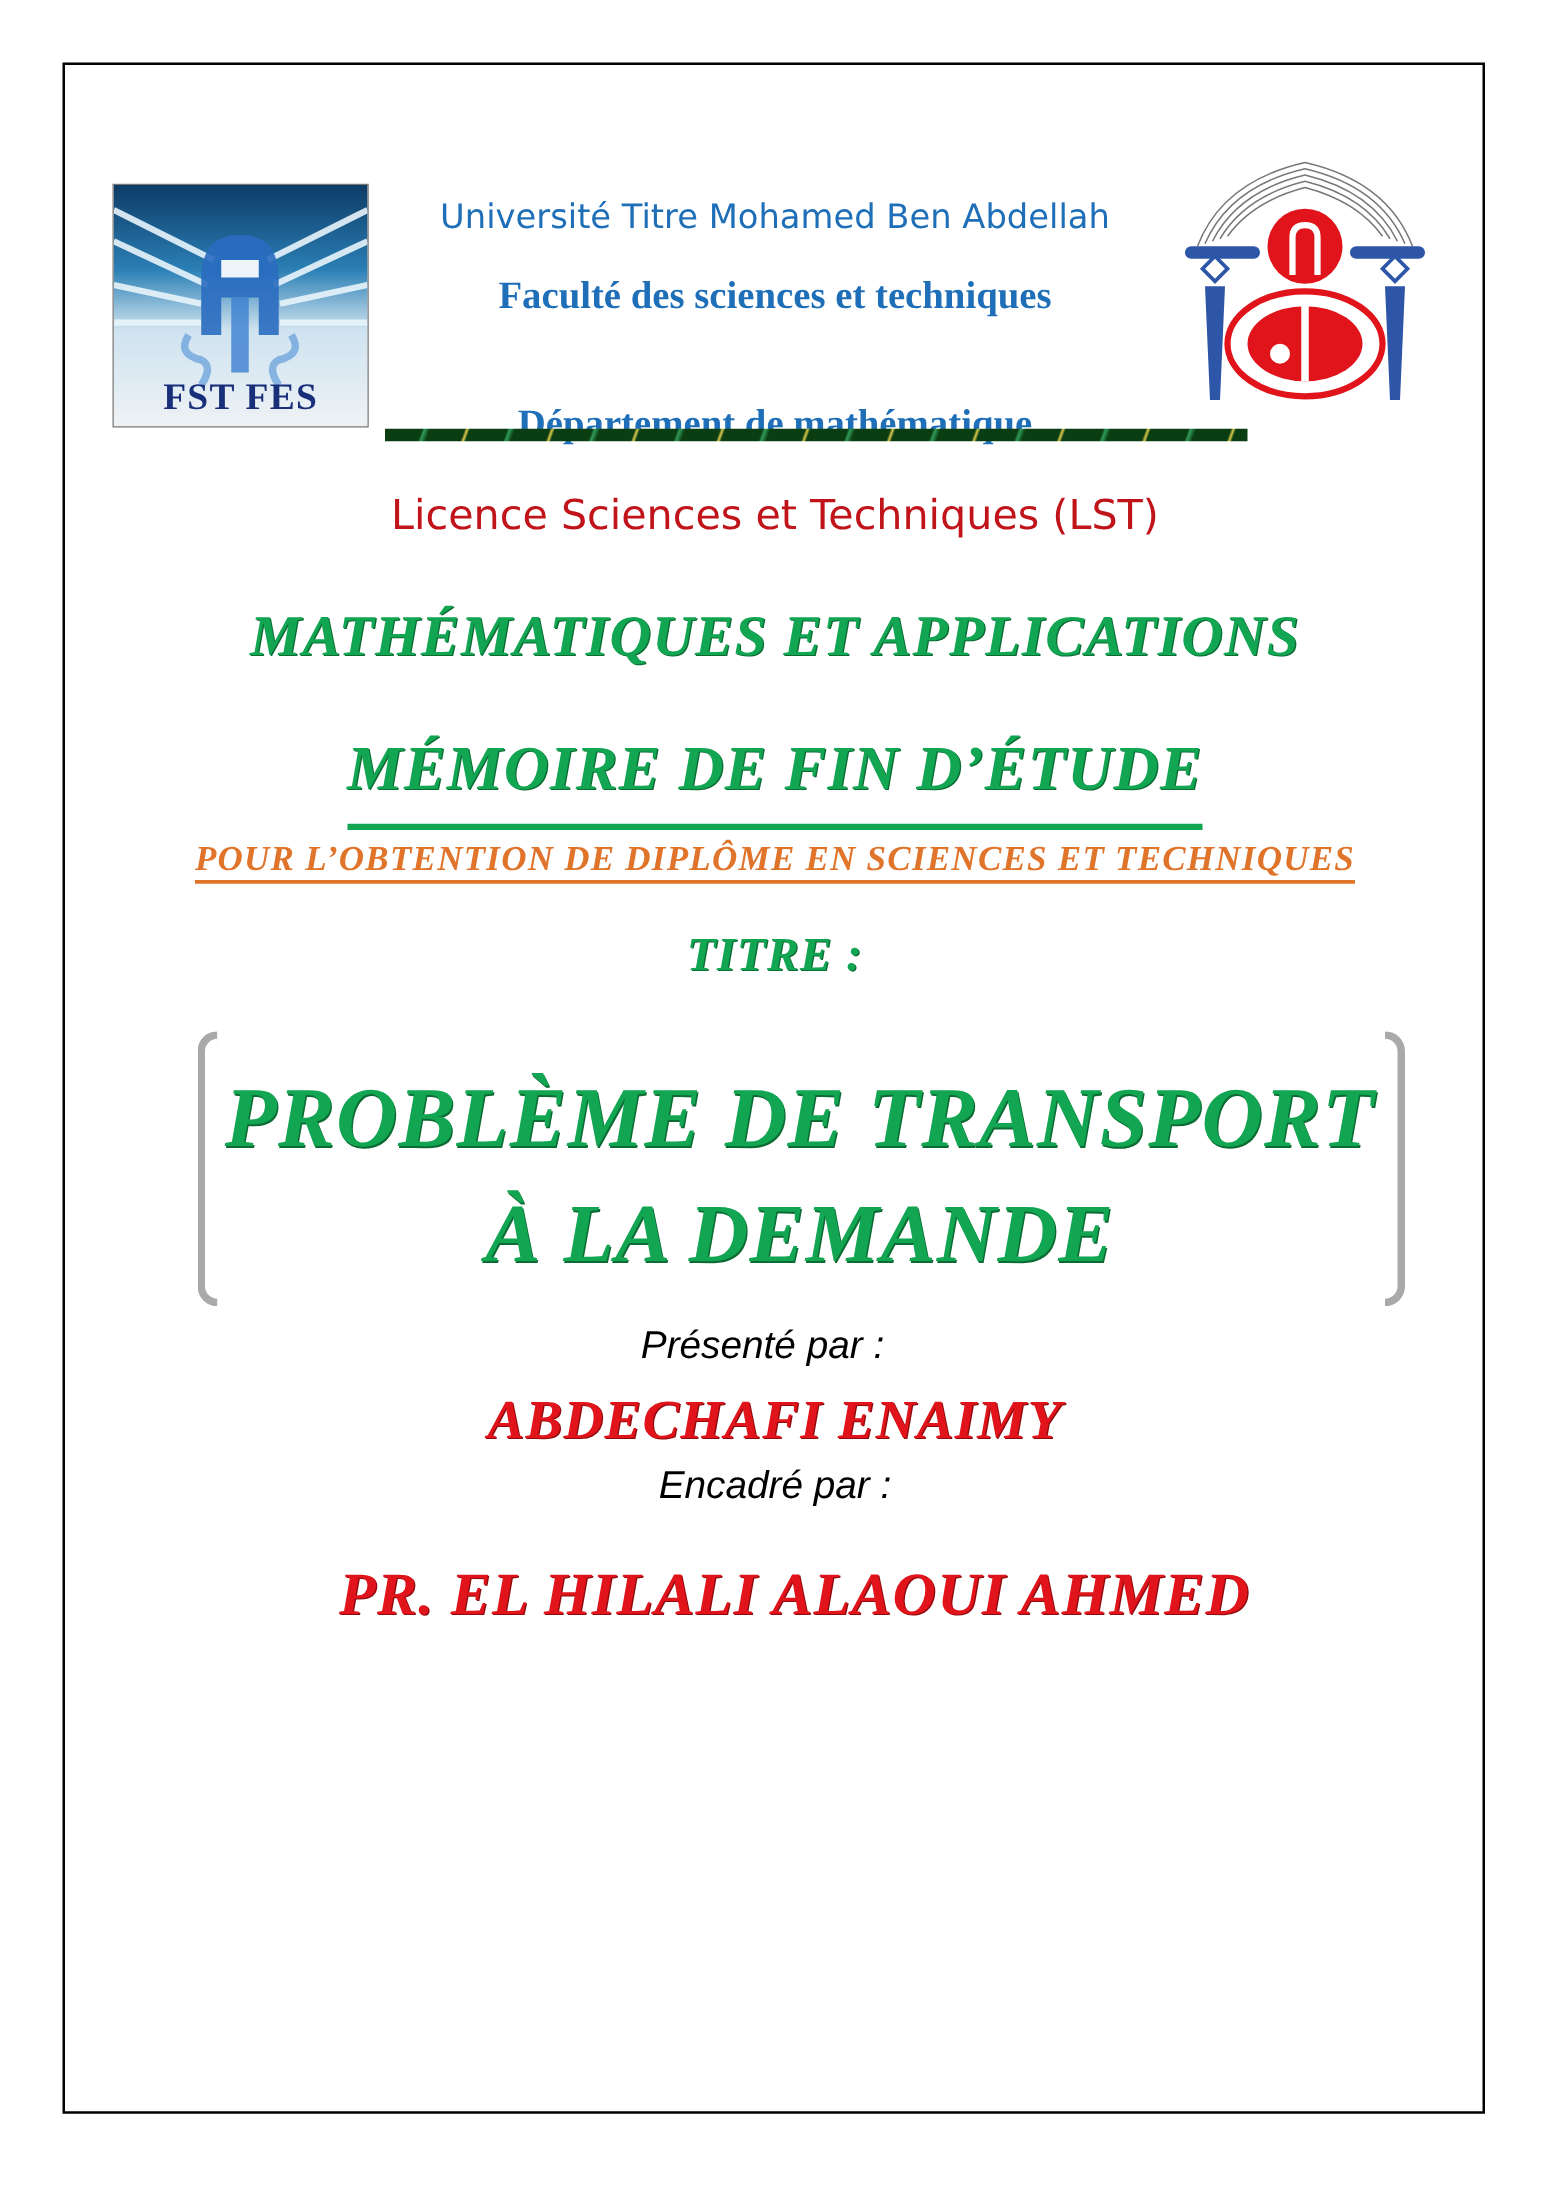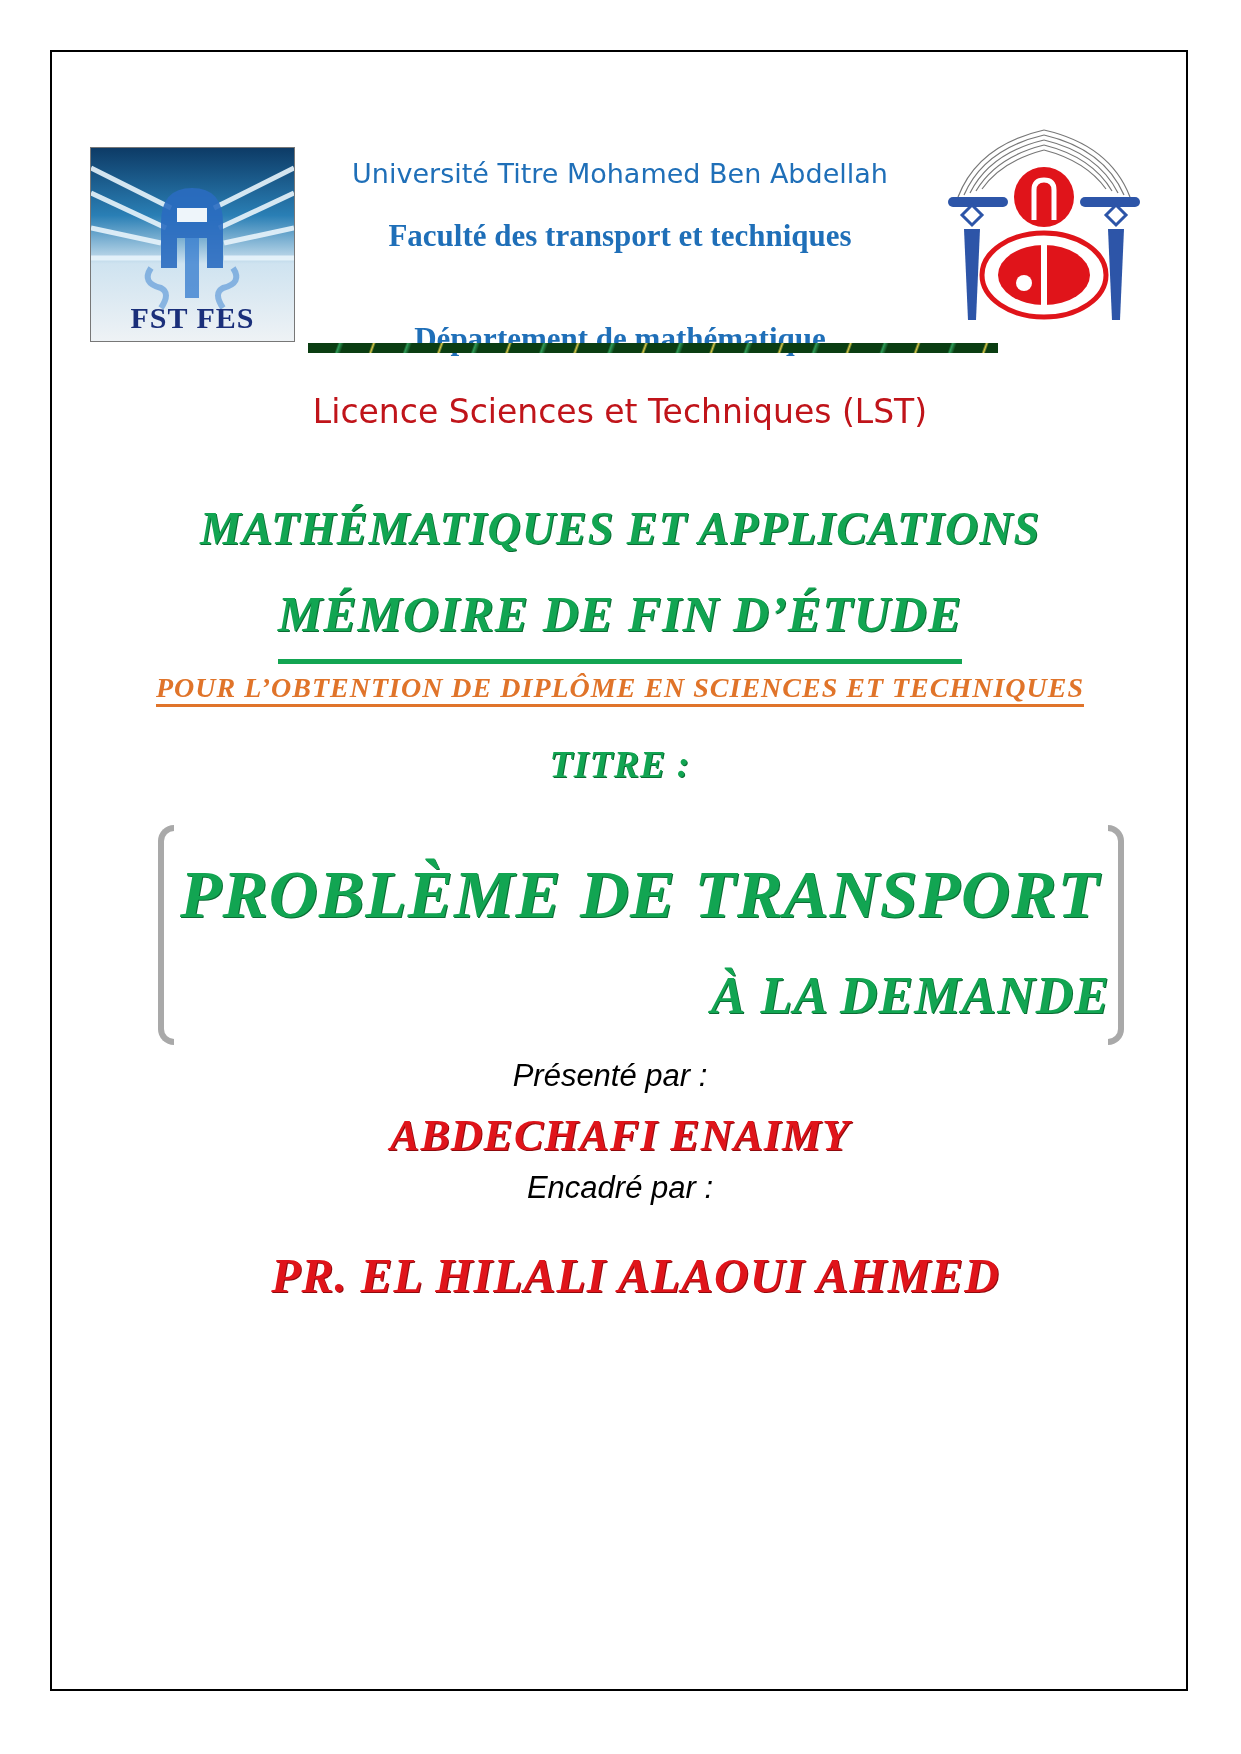--- a/index.html
+++ b/index.html
@@ -20,31 +20,31 @@
 
   .green-band { position:absolute; left:308px; top:343px; width:690px; height:10px;
     background: repeating-linear-gradient(110deg,#0a3d12 0px,#0a3d12 28px,#2f9a57 30px,#0a3d12 34px,#0a3d12 60px,#d8c84a 62px,#0a3d12 64px); }
 
   .licence { position:absolute; left:200px; top:392px; width:840px; text-align:center; font-family:"DejaVu Sans", sans-serif; font-size:33px; color:#c0141a; }
 
   .deco { font-family:"Liberation Serif", serif; font-style:italic; font-weight:bold; text-transform:uppercase; letter-spacing:1px; }
   .green-deco { color:#12a552; text-shadow: 1px 1px 0 #0b6b33, -1px 0 0 #fff; }
   .red-deco { color:#e0141a; text-shadow: 1px 1px 0 #8e0a0e; }
 
-  .program { position:absolute; left:140px; top:482px; width:960px; text-align:center; font-size:46px;margin-top:20px; }
+  .program { position:absolute; left:140px; top:482px; width:960px; text-align:center; font-size:46px; }
   .memoire { position:absolute; left:180px; top:585px; width:880px; text-align:center; font-size:50px; }
   .memoire span { border-bottom:5px solid #12a552; padding-bottom:17px; }
   .pour { position:absolute; left:120px; top:672px; width:1000px; text-align:center; font-size:28px; color:#e0742a; }
   .pour span { border-bottom:3px solid #e0742a; padding-bottom:1px; }
   .titre-label { position:absolute; left:400px; top:742px; width:440px; text-align:center; font-size:38px; }
 
   .bracket-left { position:absolute; left:158px; top:825px; width:16px; height:220px; border:6px solid #a9a9a9; border-right:none; border-radius:22px 0 0 22px; box-sizing:border-box; }
   .bracket-right { position:absolute; left:1108px; top:825px; width:16px; height:220px; border:6px solid #a9a9a9; border-left:none; border-radius:0 22px 22px 0; box-sizing:border-box; }
   .title-line1 { position:absolute; left:170px; top:855px; width:940px; text-align:center; font-size:68px; }
-  .title-line2 { position:absolute; left:170px; top:950px; width:940px; text-align:right; font-size:52px;margin-top:16px; }
+  .title-line2 { position:absolute; left:170px; top:950px; width:940px; text-align:center; font-size:66px; }
 
   .presented-label { position:absolute; left:420px; top:1058px; width:380px; text-align:center; font-family:"Liberation Sans", sans-serif; font-style:italic; font-size:31px; color:#000000; }
   .author { position:absolute; left:300px; top:1110px; width:640px; text-align:center; font-size:44px; }
   .supervised-label { position:absolute; left:400px; top:1170px; width:440px; text-align:center; font-family:"Liberation Sans", sans-serif; font-style:italic; font-size:31px; color:#000; }
   .supervisor { position:absolute; left:240px; top:1248px; width:760px; text-align:right; font-size:48px; }
 </style>
 </head>
 <body>
 
 <div class="page-border"></div>
@@ -64,21 +64,21 @@
     <path d="M70 120 L70 75 Q70 40 101 40 Q132 40 132 75 L132 120 L116 120 L116 90 L86 90 L86 120 Z" fill="#2a6cc0" opacity="0.9"></path>
     <rect x="86" y="60" width="30" height="14" fill="#eef5fa"></rect>
     <rect x="94" y="90" width="14" height="60" fill="#3b7fcf" opacity="0.8"></rect>
     <path d="M60 120 Q50 135 70 140 Q80 145 70 160" stroke="#4f8fd6" stroke-width="6" fill="none" opacity="0.6"></path>
     <path d="M142 120 Q152 135 132 140 Q122 145 132 160" stroke="#4f8fd6" stroke-width="6" fill="none" opacity="0.6"></path>
   </svg>
   <div class="fst-label">FST FES</div>
 </div>
 
 <div class="uni-name">Université Titre Mohamed Ben Abdellah</div>
-<div class="fac-name">Faculté des transport et techniques</div>
+<div class="fac-name">Faculté des sciences et techniques</div>
 <div class="dept-name">Département de mathématique</div>
 
 <div class="logo-right">
   <svg width="212" height="205" viewBox="0 0 212 205">
     <g stroke="#777" stroke-width="1.2" fill="none">
       <path d="M20 72 Q40 20 106 5"></path>
         <path d="M26 70 Q46 24 106 10"></path>
         <path d="M32 68 Q52 28 106 15"></path>
       <path d="M38 66 Q58 32 106 20"></path>
         <path d="M44 64 Q64 36 106 25"></path>

